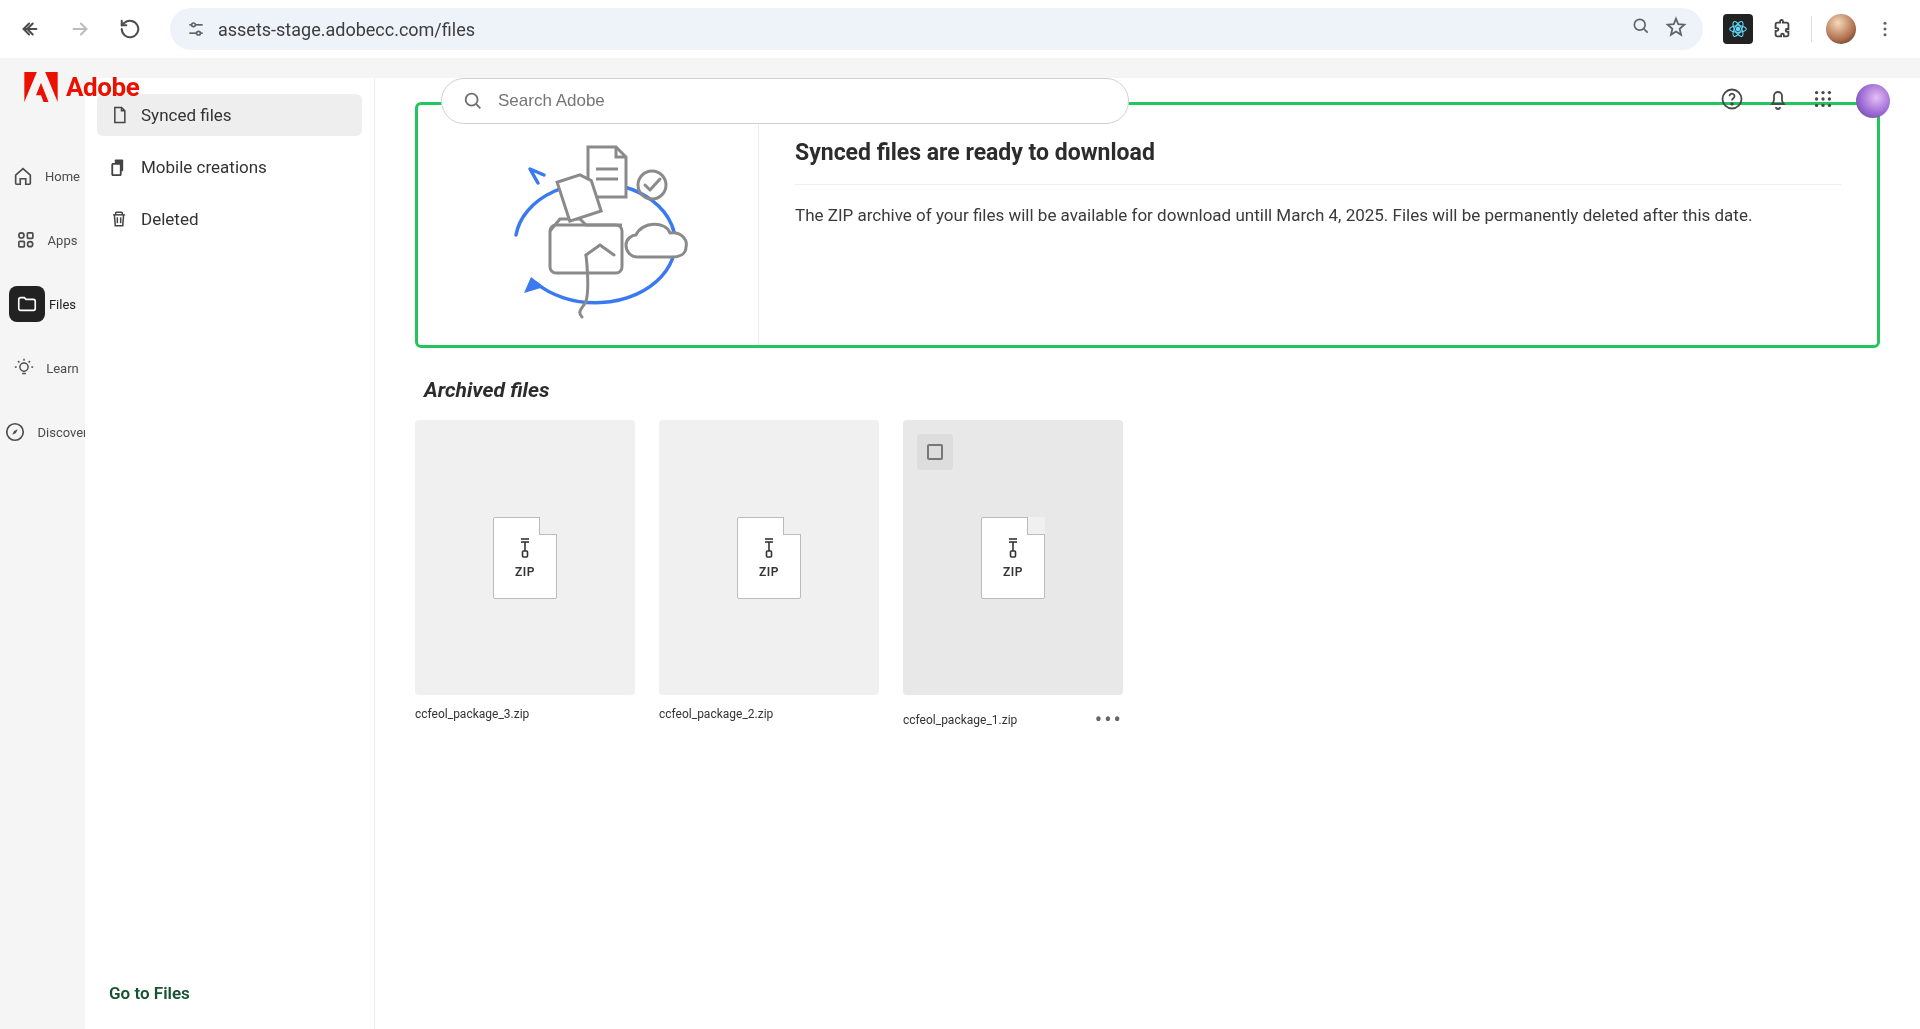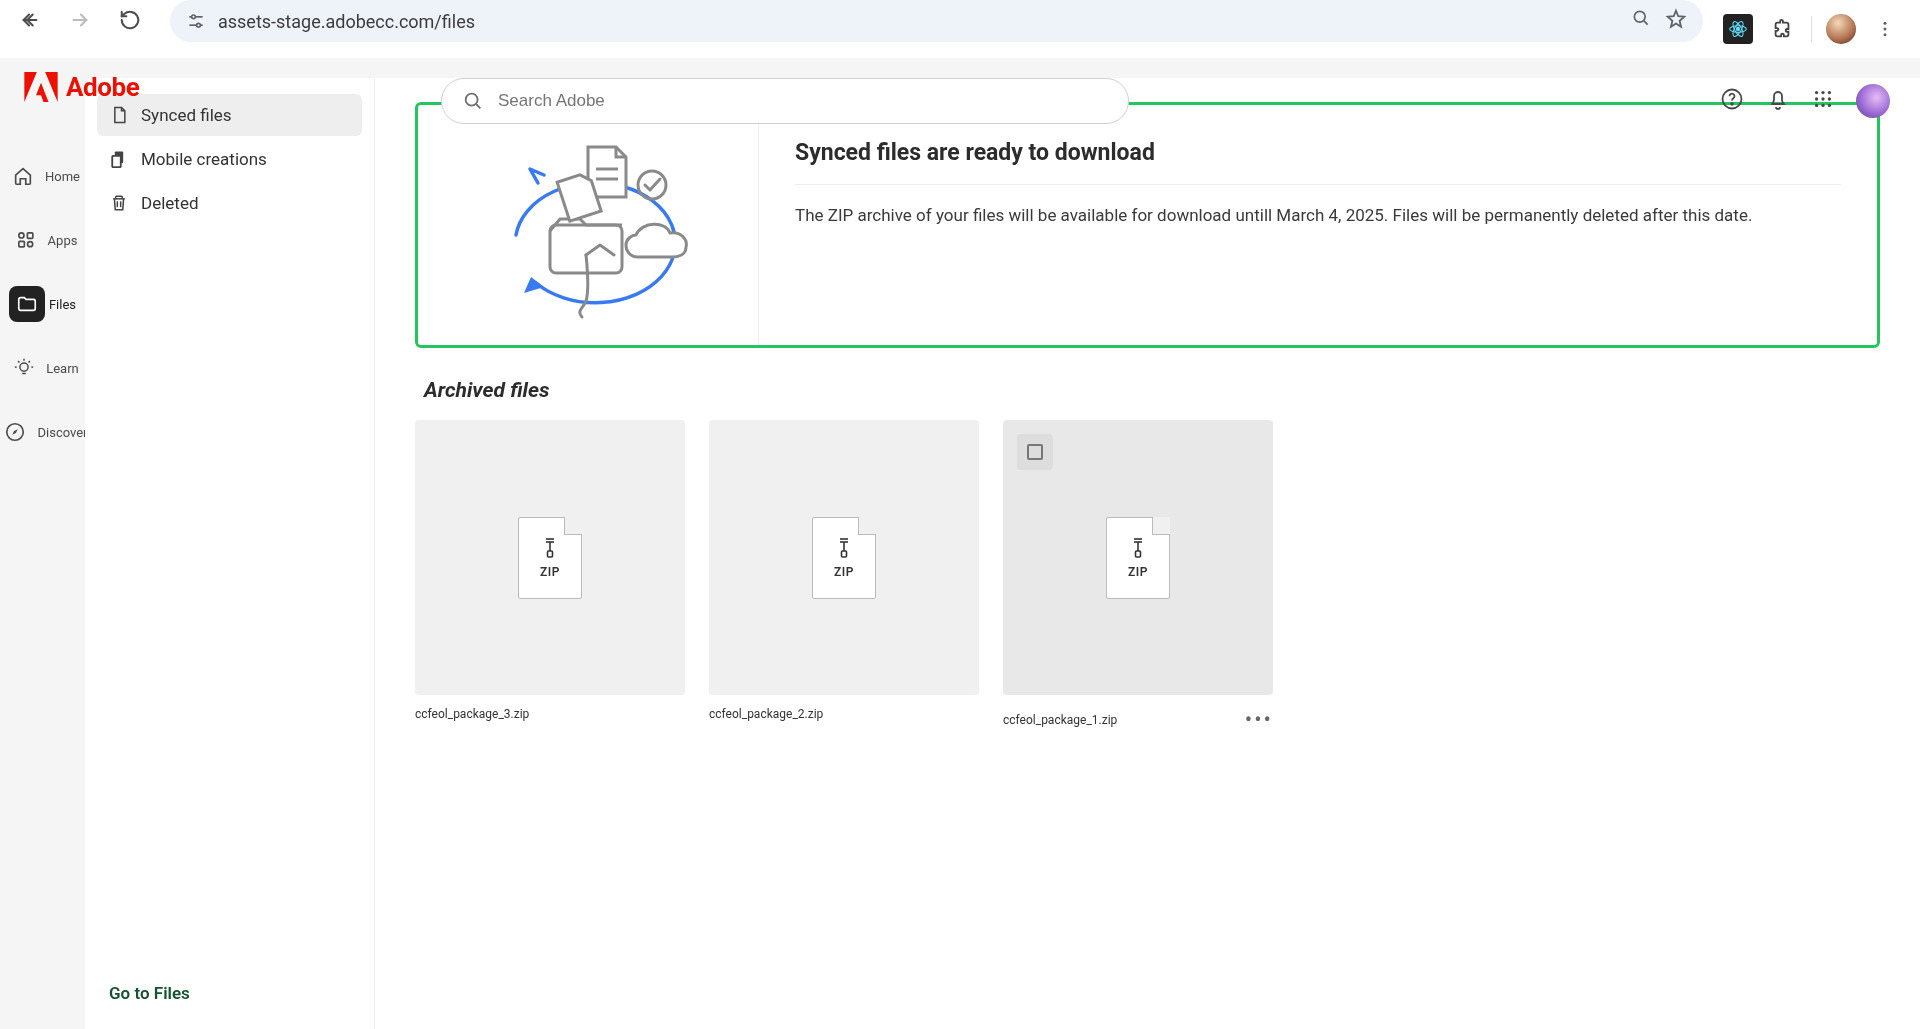--- a/index.html
+++ b/index.html
@@ -8,20 +8,21 @@
   background: #f5f5f5;
   width: 1920px;
   height: 1029px;
   overflow: hidden;
   color: #2c2c2c;
 }
 
 
 .browser-bar {
   display: flex;
+  align-items: center;
   height: 58px;
   background: #fff;
   padding: 0 10px;
   gap: 10px;
 }
 .browser-bar .nav-btn {
   width: 40px; height: 40px;
   display:flex;align-items:center;justify-content:center;
   color:#4d4d4d;
   border-radius: 50%;
@@ -95,21 +96,21 @@
 
 
 .sub-sidebar {
   width:290px;
   border-right:1px solid #eee;
   padding:16px 12px;
   display:flex;
   flex-direction:column;
   justify-content:space-between;
 }
-.sub-list { display:flex;flex-direction:column;gap:2px; }
+.sub-list { display:flex;flex-direction:column;gap:10px; }
 .sub-item {
   display:flex;align-items:center;gap:12px;
   height:42px;padding:0 12px;border-radius:6px;
   color:#333;font-size:17px;cursor:pointer;
 }
 .sub-item.active { background:#eee; }
 .sub-item svg { color:#444; }
 .goto {
   font-size:17px;font-weight:600;color:#14532d;padding:10px 12px;cursor:pointer;
 }
@@ -163,21 +164,21 @@
 .banner-text hr { border:none;border-top:1px solid #eee;margin-bottom:18px; }
 .banner-text p { font-size:17px;color:#3a3a3a;line-height:1.5; }
 
 .section-title {
   font-size:21px;font-weight:700;margin:30px 0 18px 9px;font-style:italic;
 }
 
 .file-grid {
   display:flex;gap:24px;
 }
-.file-card { width:270px;display:flex;flex-direction:column;gap:12px;position:relative; }
+.file-card { width:220px;display:flex;flex-direction:column;gap:12px;position:relative; }
 .thumb {
   height:275px;background:#f0f0f0;border-radius:4px;
   display:flex;align-items:center;justify-content:center;position:relative;
 }
 .thumb.hover { background:#e8e8e8; }
 .thumb .chk {
   position:absolute;top:14px;left:14px;width:36px;height:36px;background:#ddd;
   border-radius:4px;display:flex;align-items:center;justify-content:center;
 }
 .thumb .chk .box { width:16px;height:16px;border:2px solid #777;border-radius:2px; }

